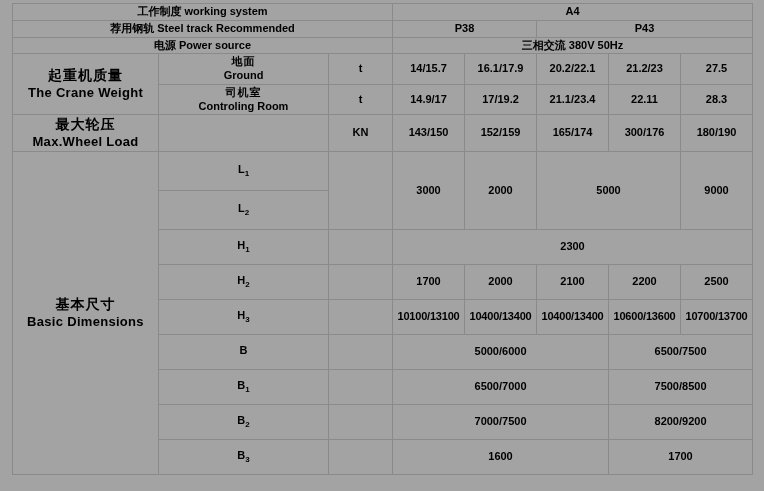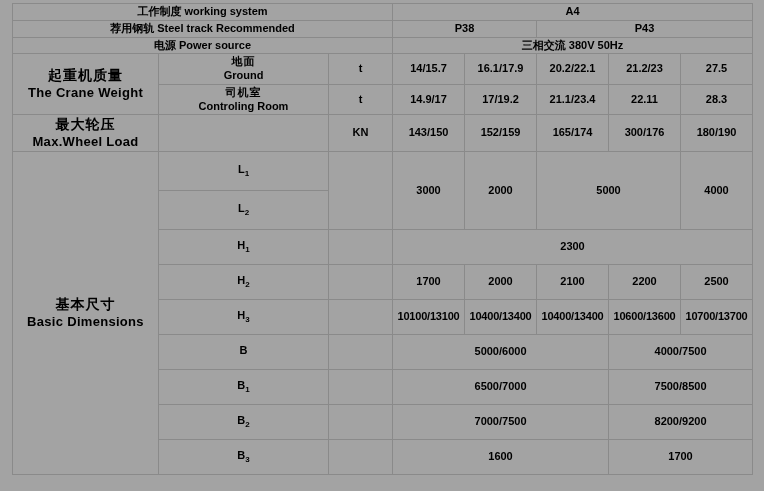--- a/index.html
+++ b/index.html
@@ -165,21 +165,21 @@
           <span class="cn">基本尺寸</span>
           <span class="en">Basic  Dimensions</span>
         </td>
         <td class="sym" style="height:36px">
           <span>L</span><span class="sub-idx">1</span>
         </td>
         <td class="blank" rowspan="2"></td>
         <td class="val" rowspan="2" colspan="1">3000</td>
         <td class="val" rowspan="2" colspan="1">2000</td>
         <td class="val" rowspan="2" colspan="2">5000</td>
-        <td class="val" rowspan="2" colspan="1">4000</td>
+        <td class="val" rowspan="2" colspan="1">9000</td>
       </tr>
 
       <tr>
         <td class="sym" style="height:36px">
           <span>L</span><span class="sub-idx">2</span>
         </td>
       </tr>
 
       <tr>
         <td class="sym" style="height:32px">
@@ -212,21 +212,21 @@
         <td class="val tight">10600/13600</td>
         <td class="val tight">10700/13700</td>
       </tr>
 
       <tr>
         <td class="sym" style="height:32px">
           <span>B</span><span class="sub-idx"></span>
         </td>
         <td class="blank"></td>
         <td class="val" colspan="3">5000/6000</td>
-        <td class="val" colspan="2">4000/7500</td>
+        <td class="val" colspan="2">6500/7500</td>
       </tr>
 
       <tr>
         <td class="sym" style="height:32px">
           <span>B</span><span class="sub-idx">1</span>
         </td>
         <td class="blank"></td>
         <td class="val" colspan="3">6500/7000</td>
         <td class="val" colspan="2">7500/8500</td>
       </tr>

